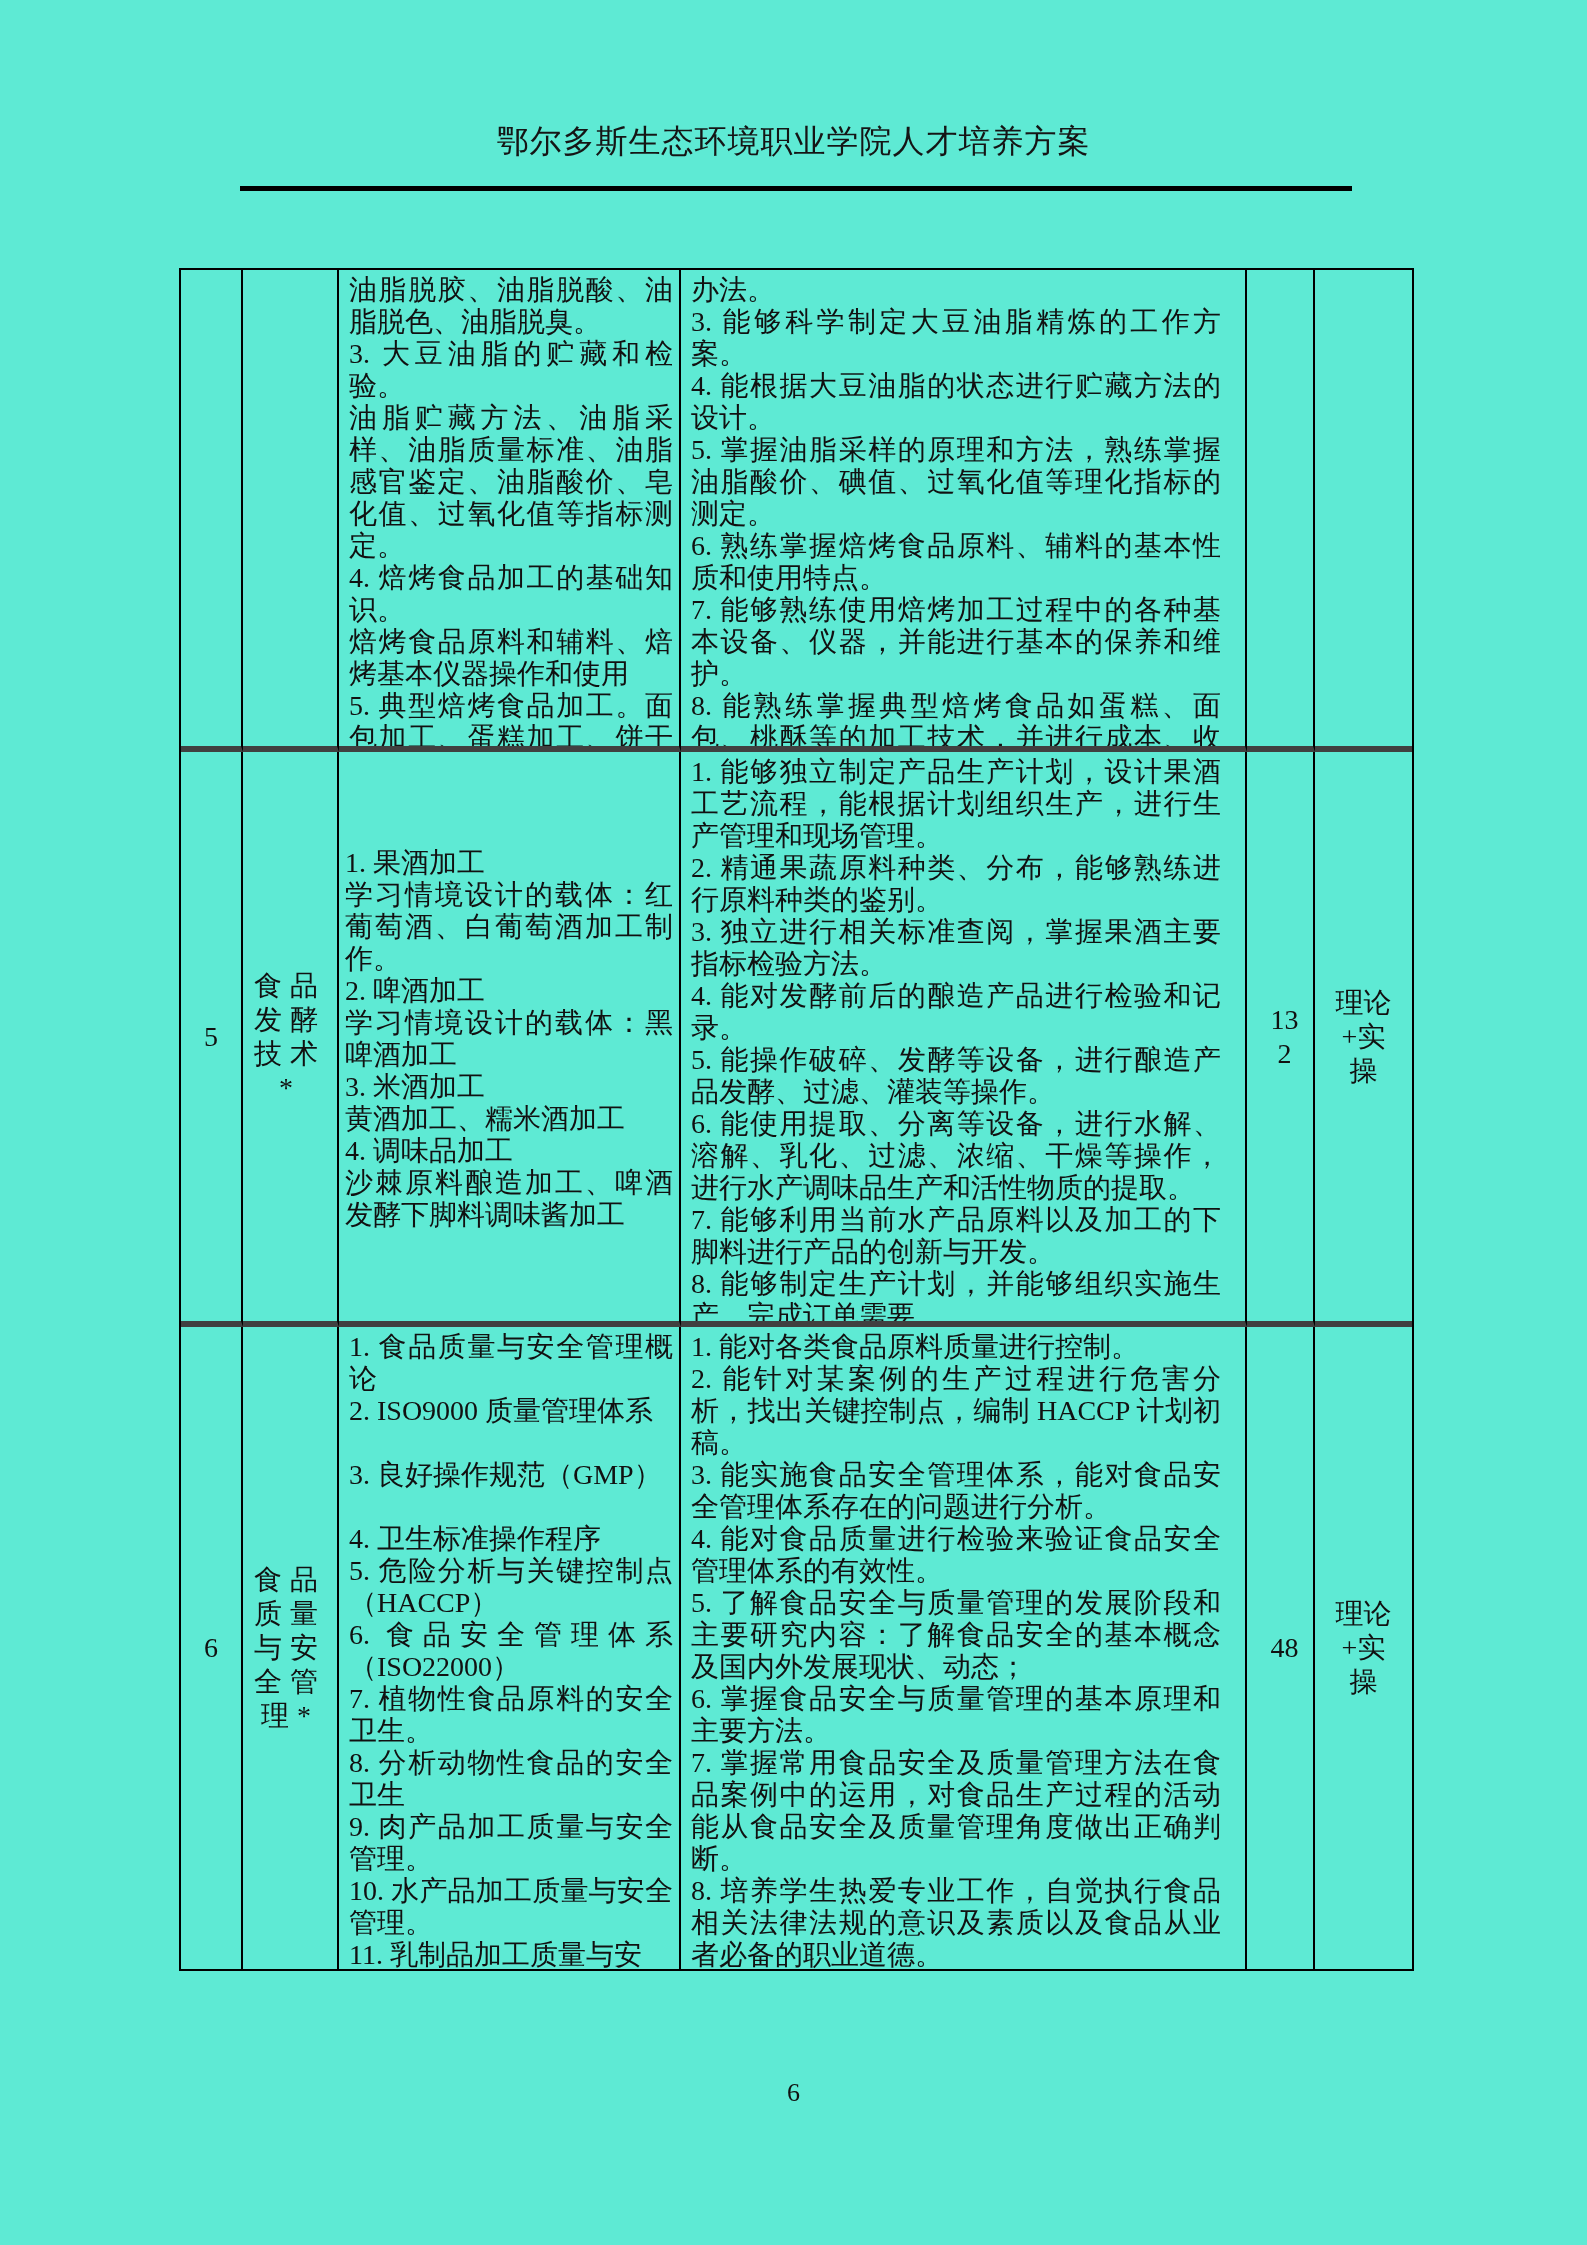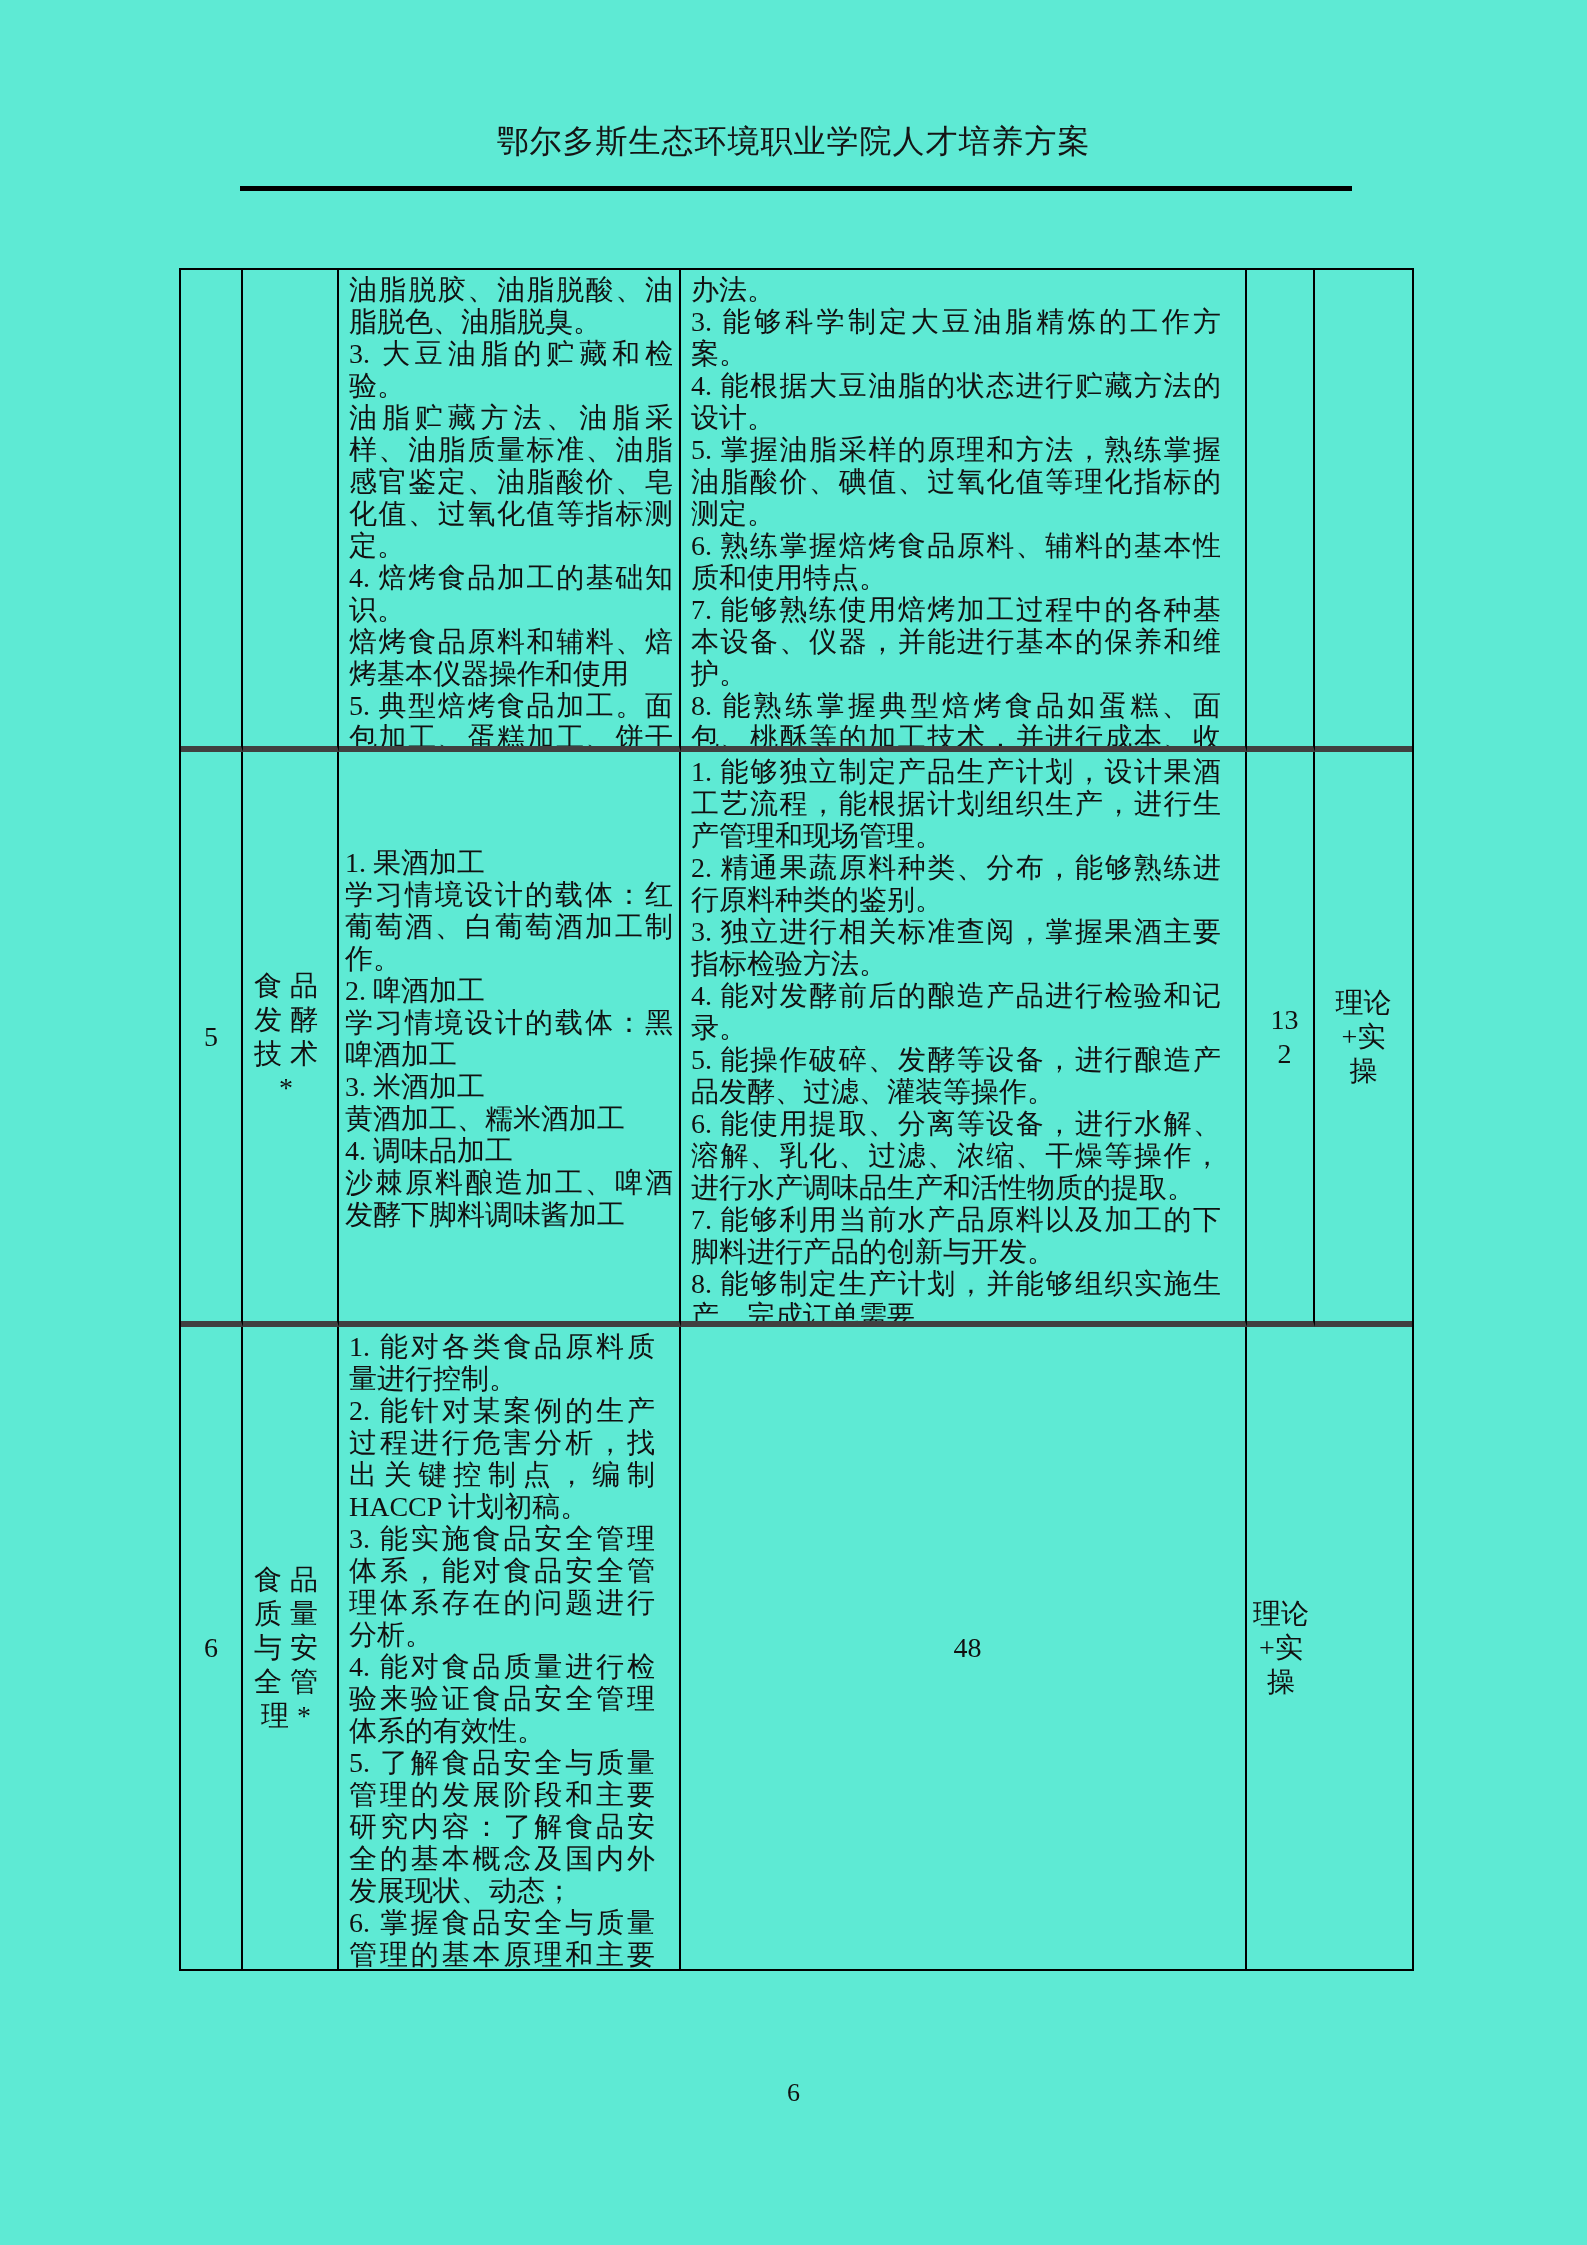--- a/index.html
+++ b/index.html
@@ -153,20 +153,33 @@
     <div class="cell c-mid last-row">
       <span>6</span>
     </div>
     <div class="cell c-mid last-row">
       <span class="course-inner">食品
 质量
 与安
 全管
 理*</span>
     </div>
+    <div class="cell c-text c-sit last-row">1. 食品质量与安全管理概论
+2. ISO9000 质量管理体系
+
+3. 良好操作规范（GMP）
+
+4. 卫生标准操作程序
+5. 危险分析与关键控制点（HACCP）
+6. 食品安全管理体系（ISO22000）
+7. 植物性食品原料的安全卫生。
+8. 分析动物性食品的安全卫生
+9. 肉产品加工质量与安全管理。
+10. 水产品加工质量与安全管理。
+11. 乳制品加工质量与安</div>
     <div class="cell c-text c-req last-row">1. 能对各类食品原料质量进行控制。
 2. 能针对某案例的生产过程进行危害分析，找出关键控制点，编制 HACCP 计划初稿。
 3. 能实施食品安全管理体系，能对食品安全管理体系存在的问题进行分析。
 4. 能对食品质量进行检验来验证食品安全管理体系的有效性。
 5. 了解食品安全与质量管理的发展阶段和主要研究内容：了解食品安全的基本概念及国内外发展现状、动态；
 6. 掌握食品安全与质量管理的基本原理和主要方法。
 7. 掌握常用食品安全及质量管理方法在食品案例中的运用，对食品生产过程的活动能从食品安全及质量管理角度做出正确判断。
 8. 培养学生热爱专业工作，自觉执行食品相关法律法规的意识及素质以及食品从业者必备的职业道德。
 9. 培养学生具备食品安全的风险意织、质量管理的基本意识。</div>
     <div class="cell c-mid last-row">

